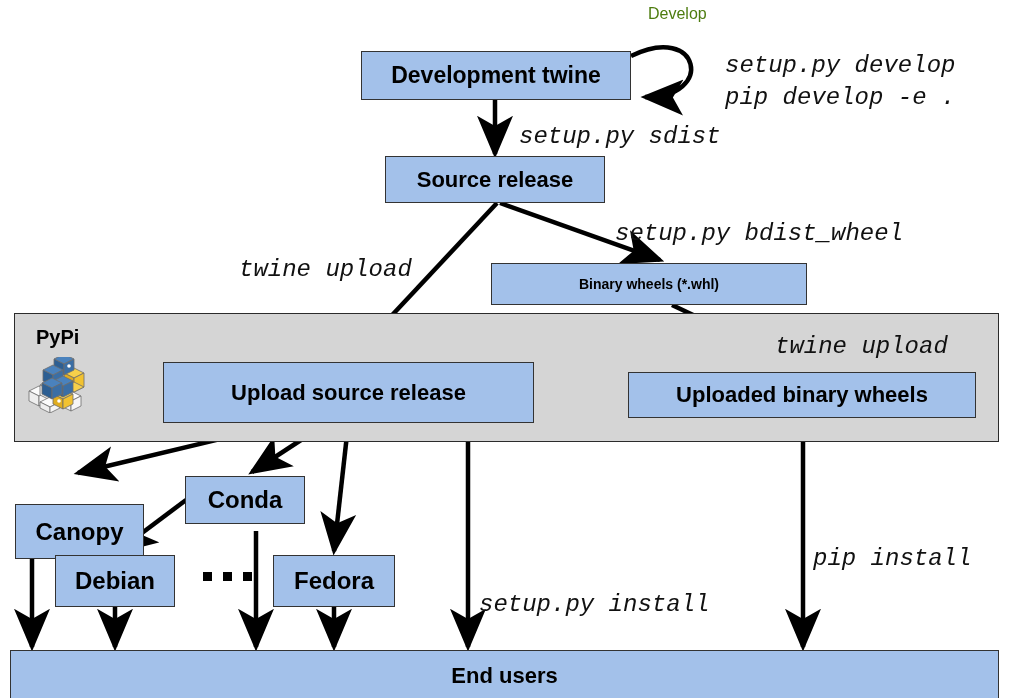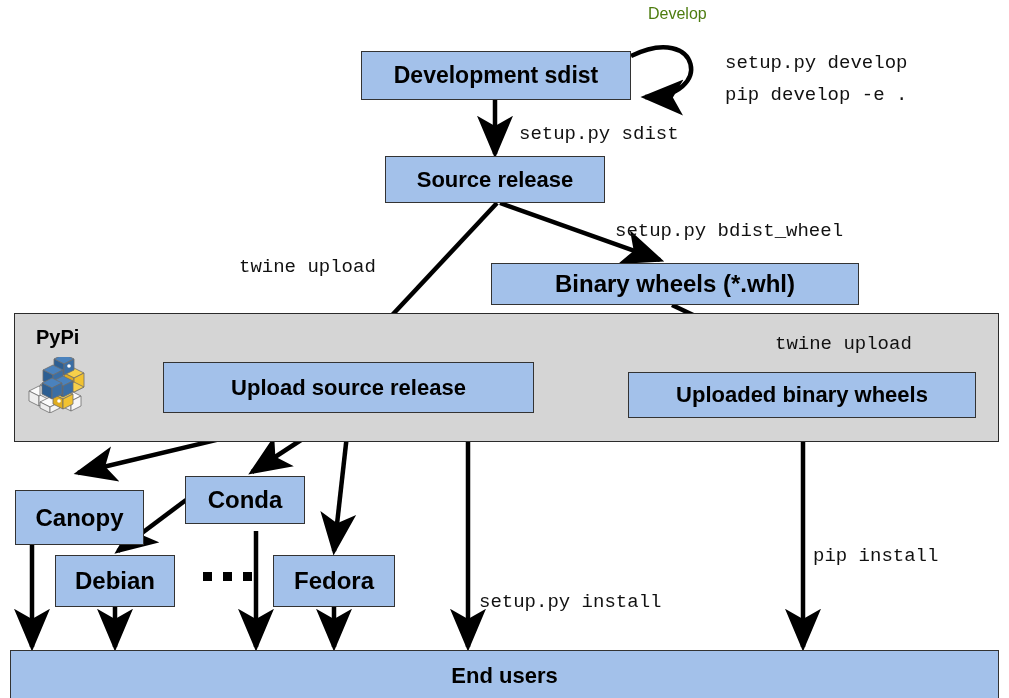--- a/index.html
+++ b/index.html
@@ -35,24 +35,25 @@
     font-family:"Liberation Sans", sans-serif;
     font-weight:bold;
     font-size:20px;
     color:#000000;
     z-index:2;
     margin-left:8px;
   }
   .cmd{
     position:absolute;
     font-family:"Liberation Mono", monospace;
-    font-size:19px;
+    font-size:24px;
     color:#111111;
     white-space:pre;
     z-index:4;
+    font-style:italic;
   }
   .plainlabel{
     position:absolute;
     font-family:"Liberation Sans", sans-serif;
     font-size:16px;
     color:#4d7c0f;
     white-space:nowrap;
     z-index:4;
   }
   .dots{position:absolute;z-index:4;display:flex;gap:11px;}
@@ -155,35 +156,35 @@
   </div>
 
   <div class="dots" id="dots-row" style="left: 203px; top: 572px;">
     <i></i>
     <i></i>
     <i></i>
   </div>
 
   <div id="node-layer">
       <div class="node" style="left: 361px; top: 51px; width: 270px; height: 49px; font-size: 23px; background: rgb(163, 193, 234); border-color: rgb(51, 51, 51);">
-        <span>Development  sdist</span>
+        <span>Development  twine</span>
       </div>
       <div class="node" style="left: 385px; top: 156px; width: 220px; height: 47px; font-size: 22px; background: rgb(163, 193, 234); border-color: rgb(51, 51, 51);">
         <span>Source release</span>
       </div>
-      <div class="node" style="left: 491px; top: 263px; width: 368px; height: 42px; font-size: 24px; background: rgb(163, 193, 234); border-color: rgb(51, 51, 51);">
+      <div class="node" style="left: 491px; top: 263px; width: 316px; height: 42px; font-size: 14px; background: rgb(163, 193, 234); border-color: rgb(51, 51, 51);">
         <span>Binary wheels (*.whl)</span>
       </div>
-      <div class="node" style="left: 163px; top: 362px; width: 371px; height: 51px; font-size: 22px; background: rgb(163, 193, 234); border-color: rgb(51, 51, 51);">
+      <div class="node" style="left: 163px; top: 362px; width: 371px; height: 61px; font-size: 22px; background: rgb(163, 193, 234); border-color: rgb(51, 51, 51);">
         <span>Upload source release</span>
       </div>
       <div class="node" style="left: 628px; top: 372px; width: 348px; height: 46px; font-size: 22px; background: rgb(163, 193, 234); border-color: rgb(51, 51, 51);">
         <span>Uploaded binary wheels</span>
       </div>
-      <div class="node" style="left: 15px; top: 490px; width: 129px; height: 55px; font-size: 24px; background: rgb(163, 193, 234); border-color: rgb(51, 51, 51);">
+      <div class="node" style="left: 15px; top: 504px; width: 129px; height: 55px; font-size: 24px; background: rgb(163, 193, 234); border-color: rgb(51, 51, 51);">
         <span>Canopy</span>
       </div>
       <div class="node" style="left: 185px; top: 476px; width: 120px; height: 48px; font-size: 24px; background: rgb(163, 193, 234); border-color: rgb(51, 51, 51);">
         <span>Conda</span>
       </div>
       <div class="node" style="left: 55px; top: 555px; width: 120px; height: 52px; font-size: 24px; background: rgb(163, 193, 234); border-color: rgb(51, 51, 51);">
         <span>Debian</span>
       </div>
       <div class="node" style="left: 273px; top: 555px; width: 122px; height: 52px; font-size: 24px; background: rgb(163, 193, 234); border-color: rgb(51, 51, 51);">
         <span>Fedora</span>

